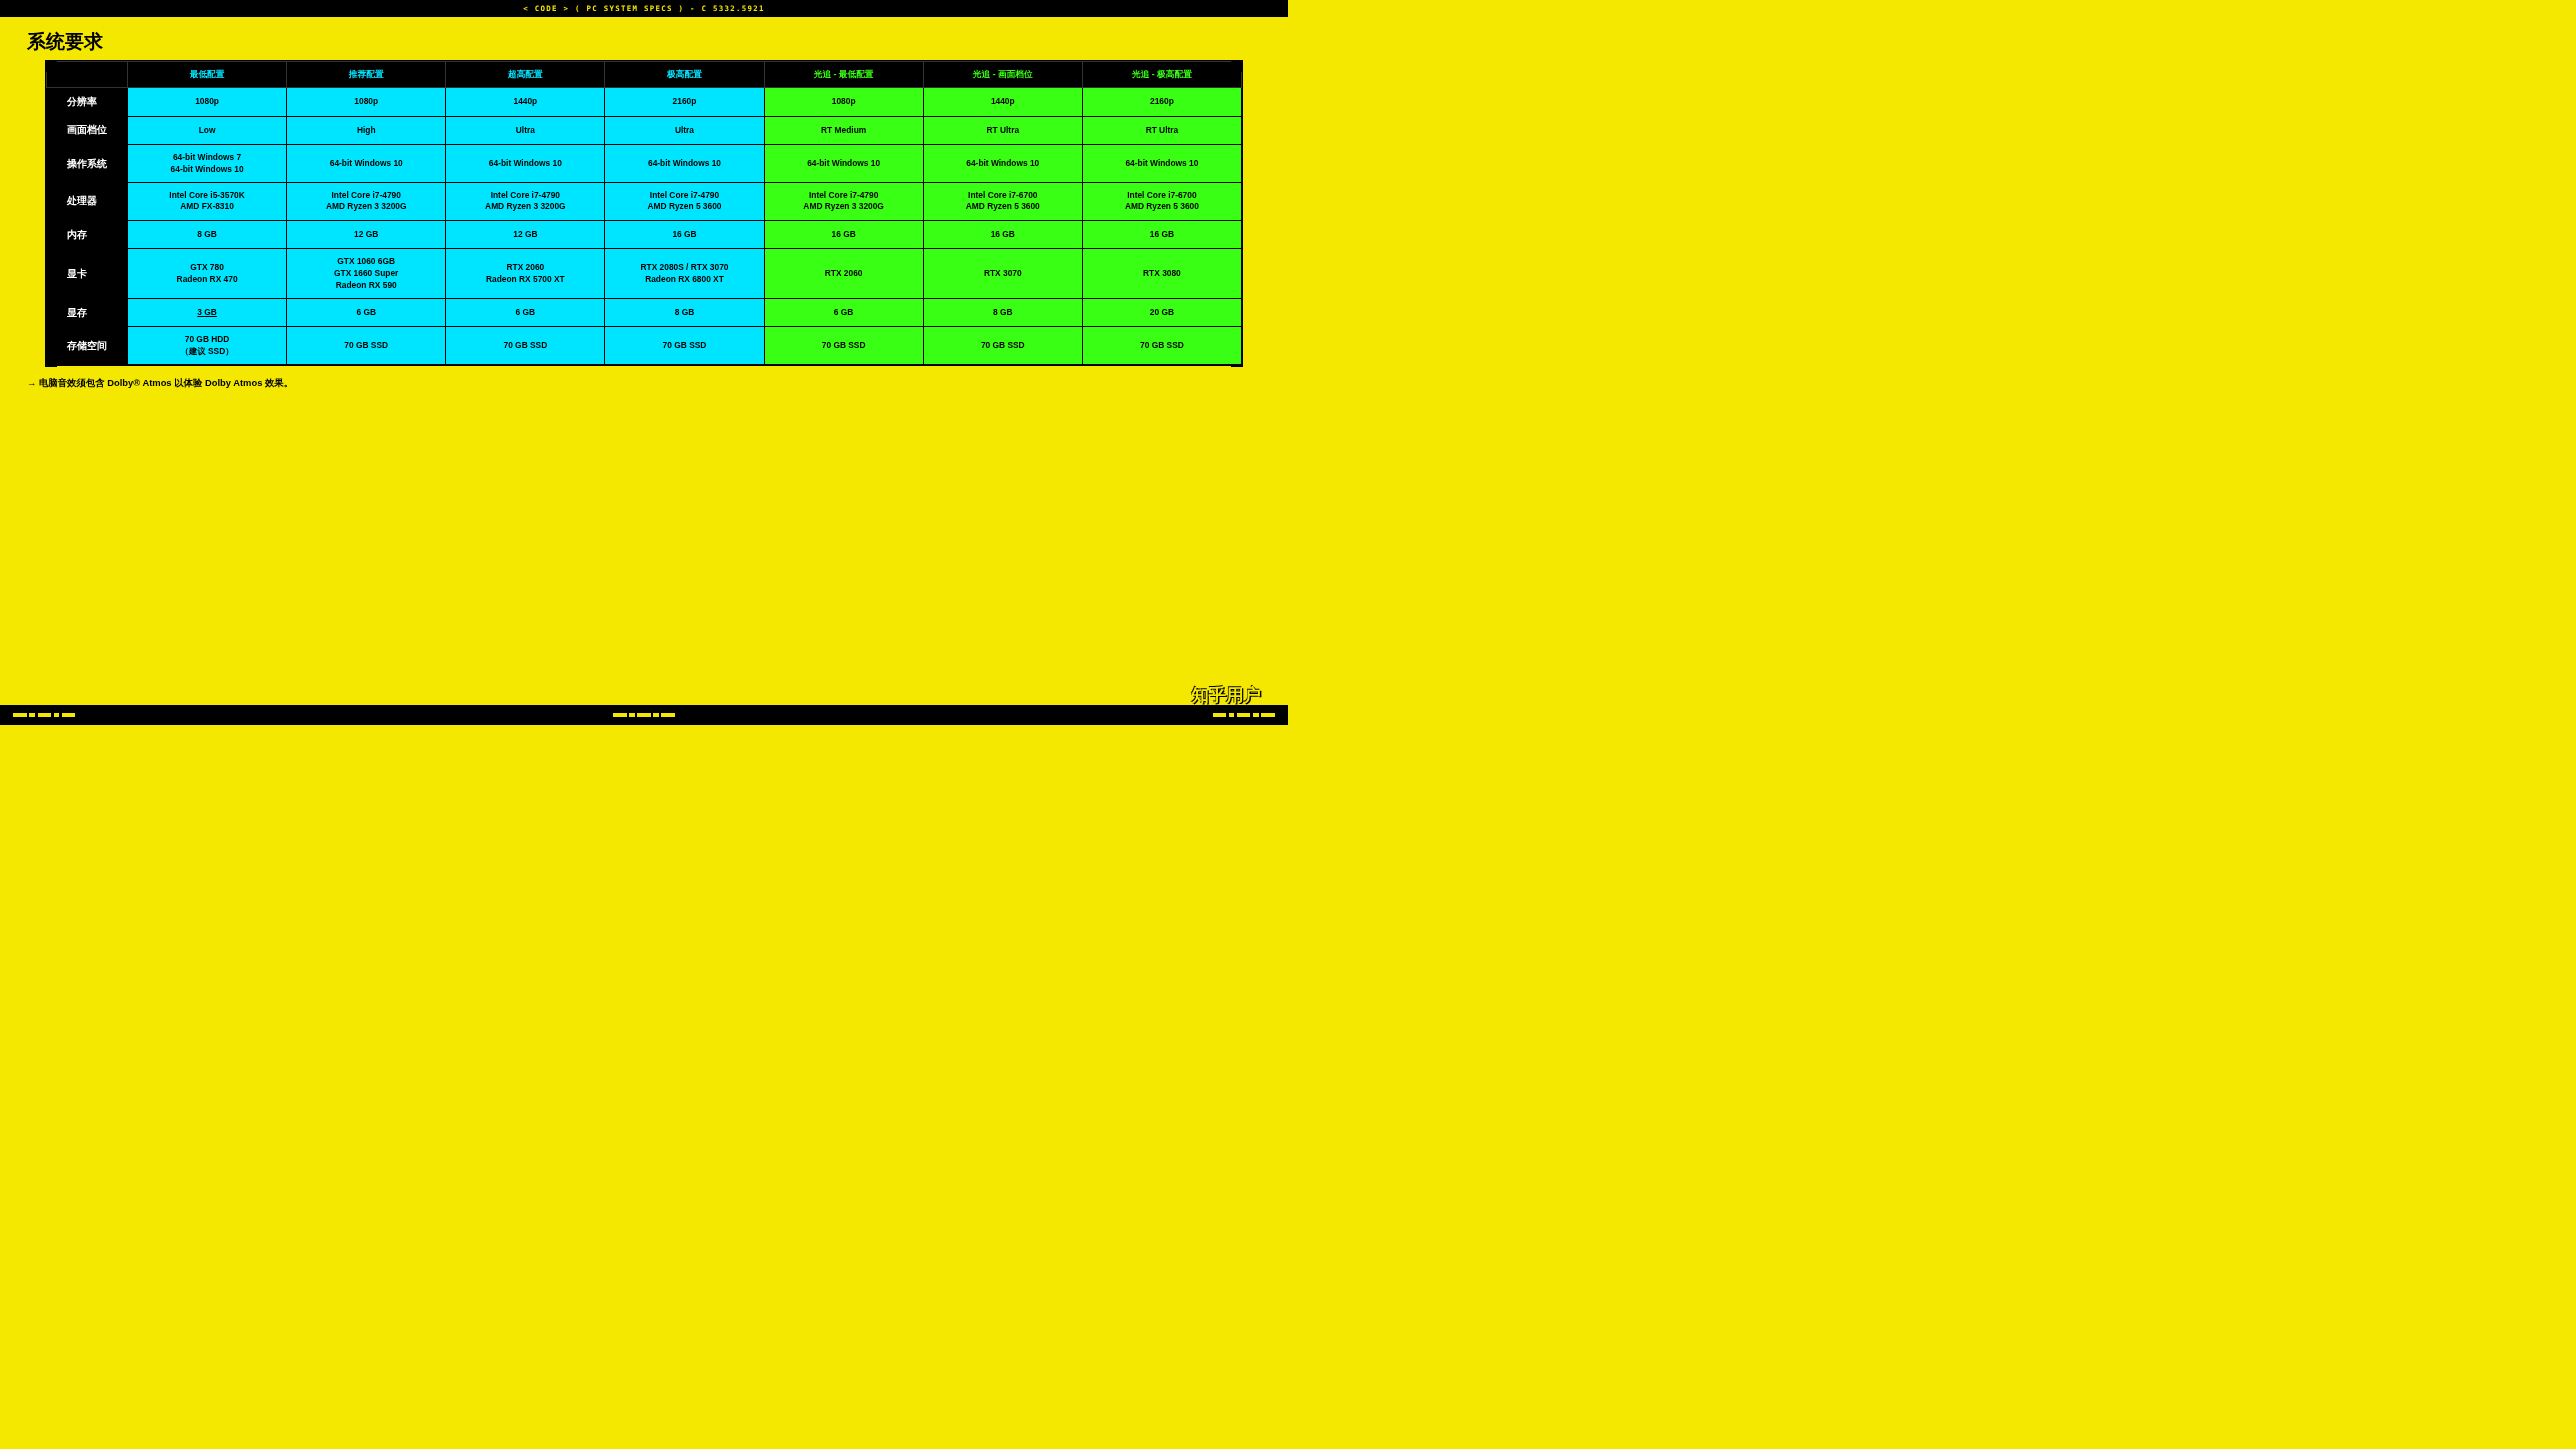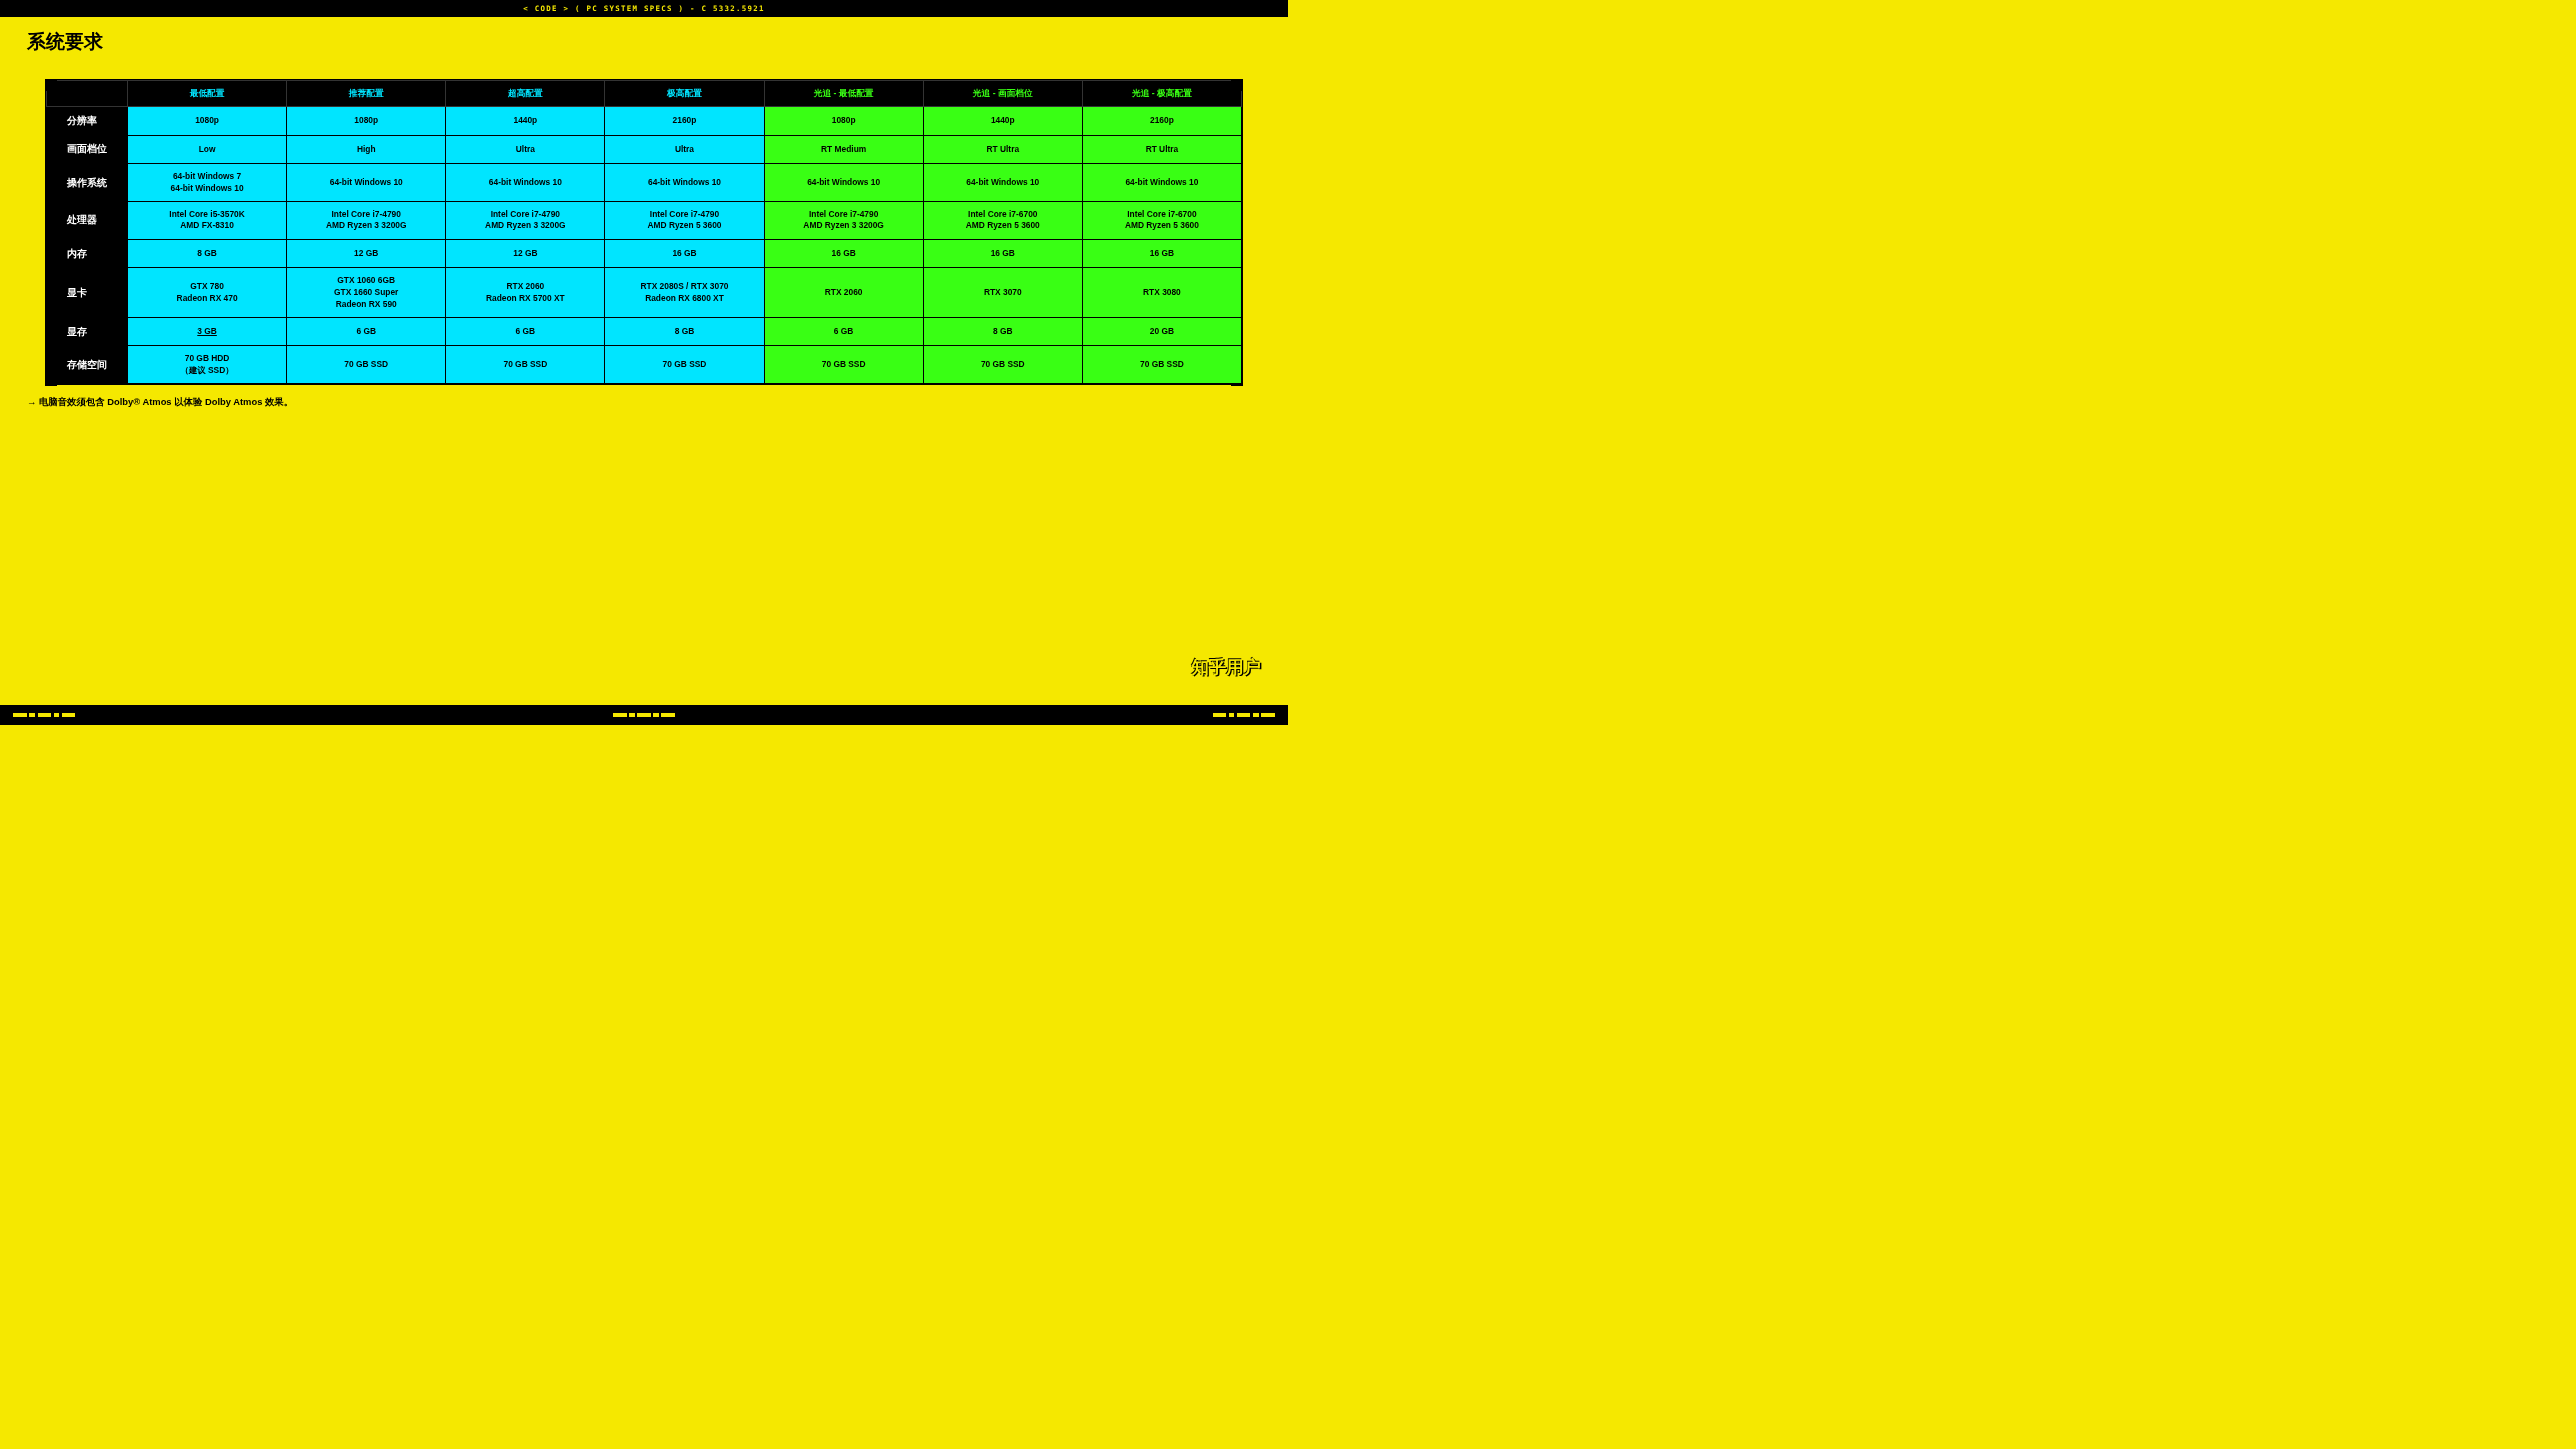--- a/index.html
+++ b/index.html
@@ -23,21 +23,21 @@
       padding: 4px 13.4px;
       font-family: monospace;
       text-align: center;
     }
 
     
     .page-title {
       font-size: 19px;
       font-weight: 900;
       color: #000;
-      padding: 12px 27px 24px 27px;
+      padding: 12px 27px 5px 27px;
       font-family: 'Arial Black', Arial, sans-serif;
     }
 
     
     .table-container {
       margin: 0 45px;
       border: 1.3px solid #000;
       position: relative;
     }
 
@@ -120,21 +120,21 @@
     .bottom-note {
       padding: 10.7px 27px;
       font-size: 9.4px;
       font-weight: bold;
       color: #000;
     }
 
     
     .watermark {
       position: absolute;
-      bottom: 46px;
+      bottom: 18px;
       right: 27px;
       font-size: 17.4px;
       font-weight: 900;
       color: #f5e800;
       text-shadow: 1.3px 1.3px 0 #000, -0.7px -0.7px 0 #000;
       font-family: 'Arial Black', Arial, sans-serif;
     }
 
     
     .bottom-bar {

